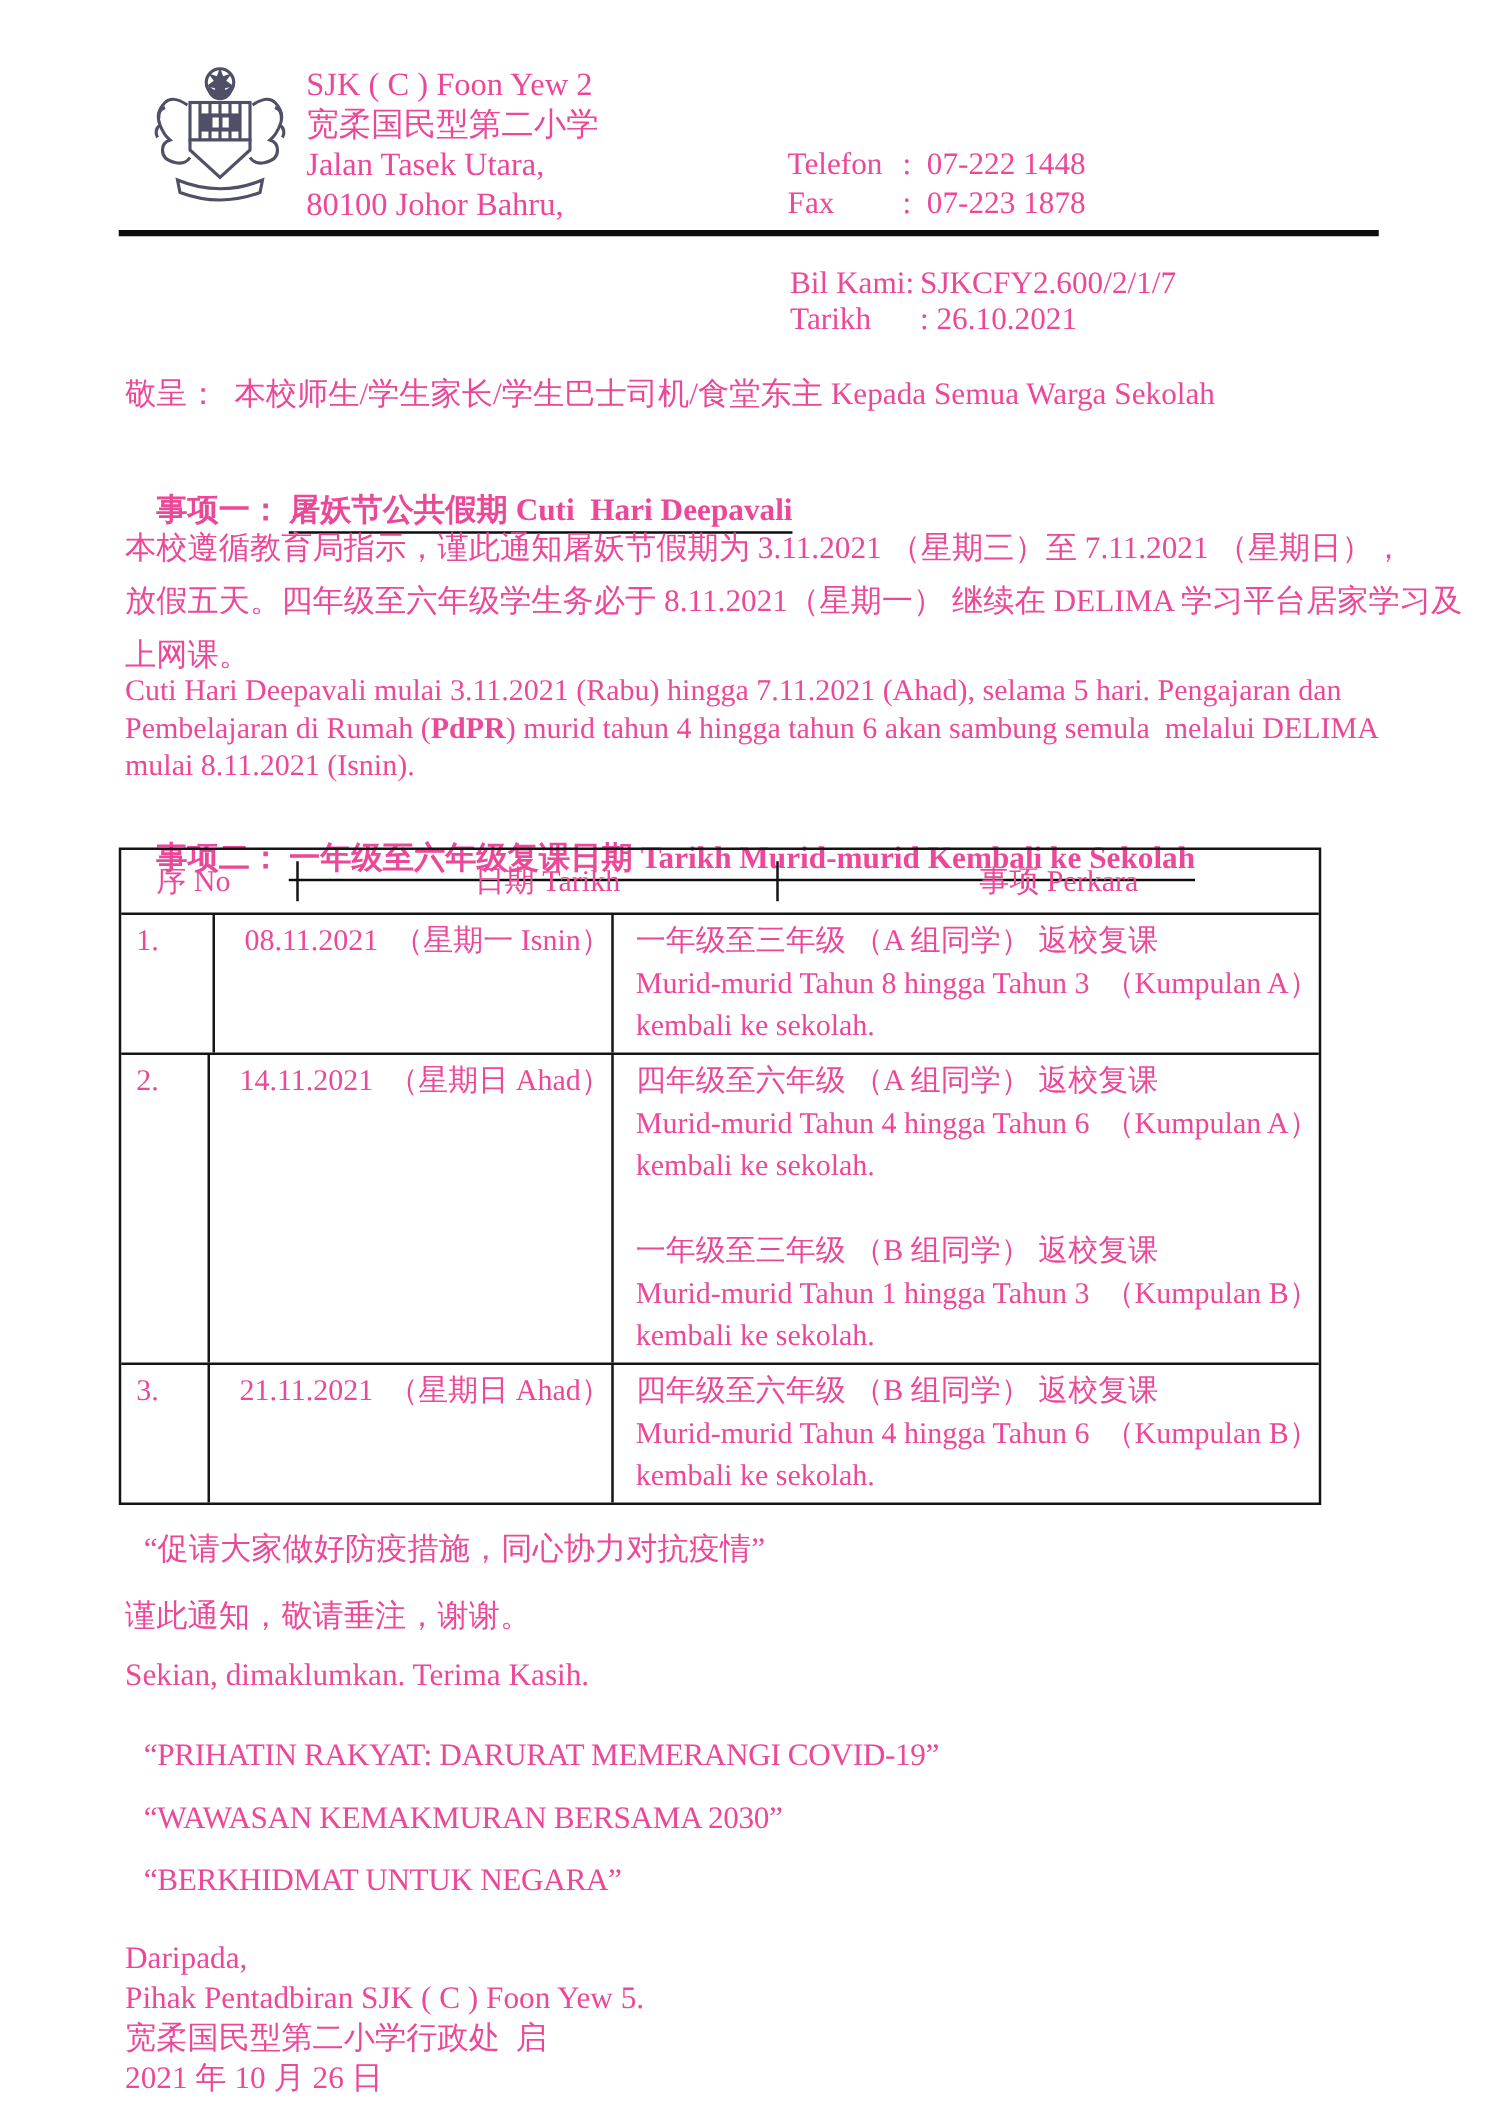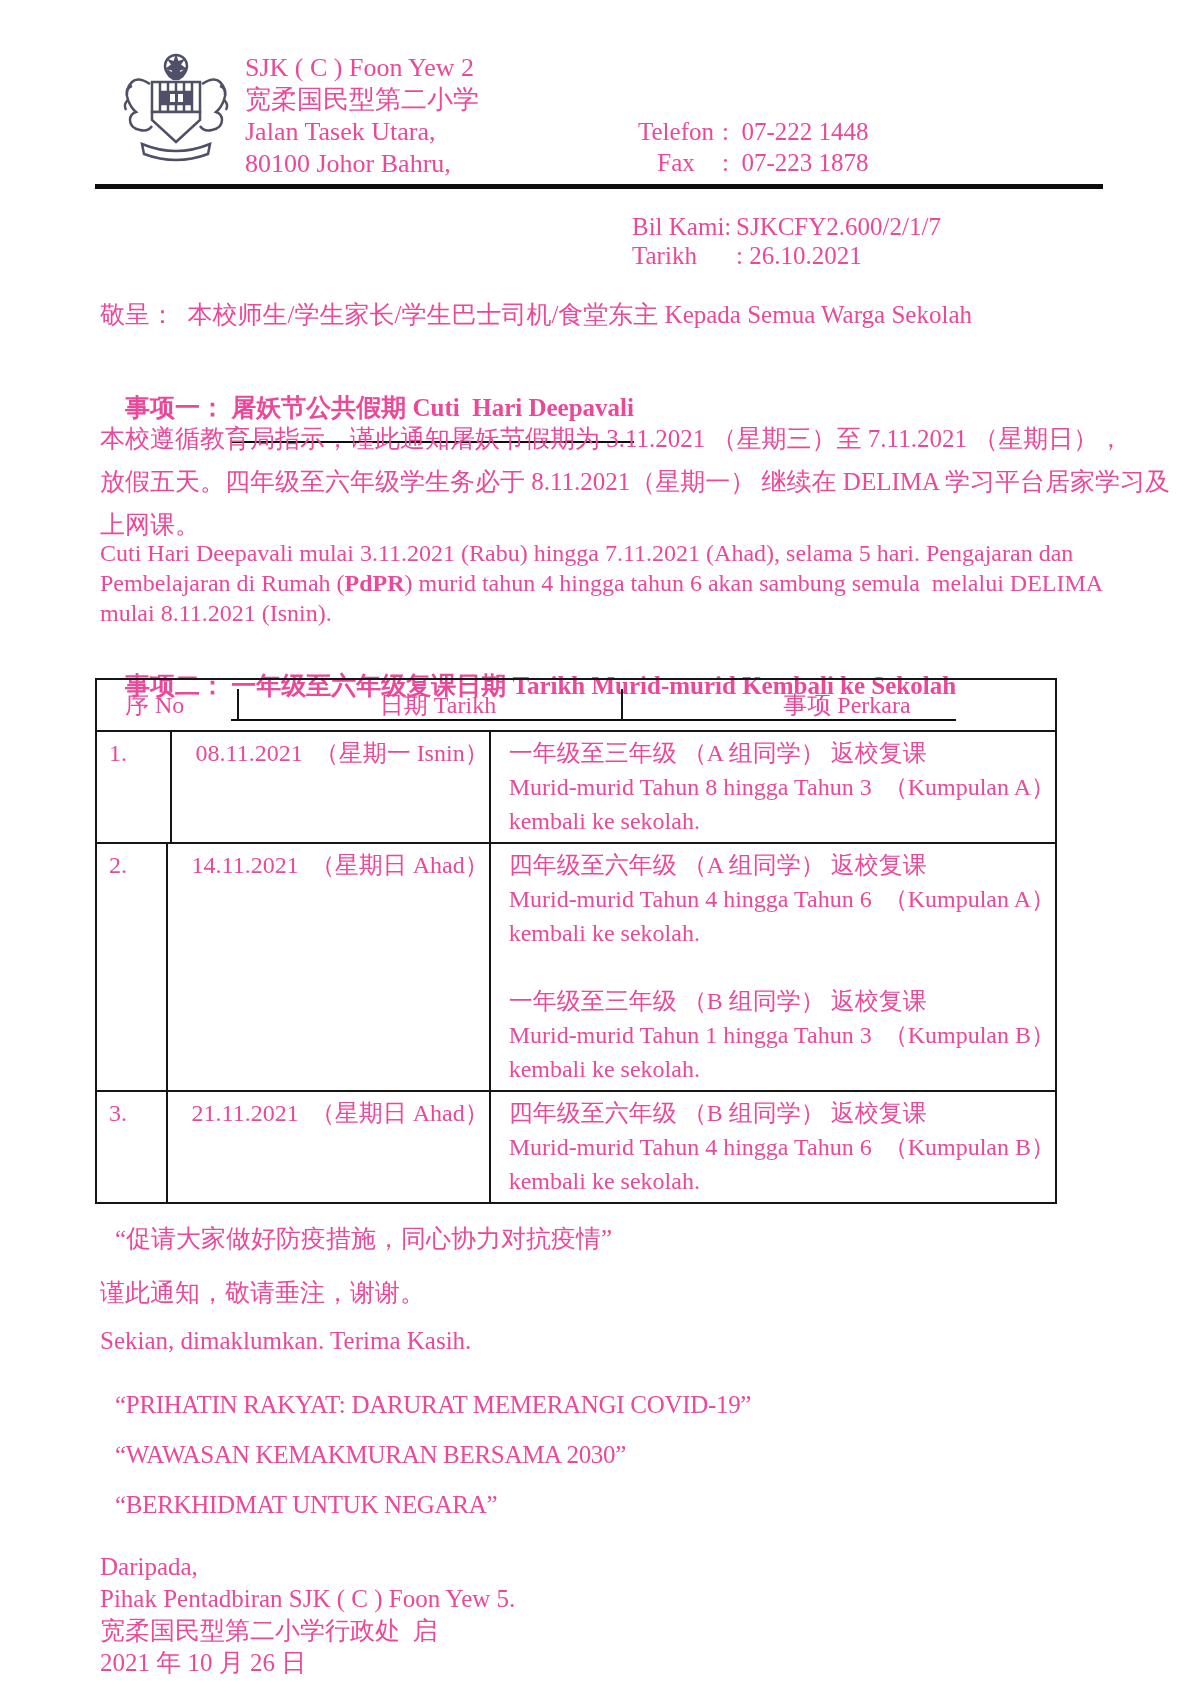--- a/index.html
+++ b/index.html
@@ -11,33 +11,33 @@
     font-family:"Liberation Serif","DejaVu Serif",serif;
     color:#ec4899;
     overflow:hidden;
   }
   .abs{position:absolute;}
 
   
   .school-block{left:245px;top:52px;font-size:26px;line-height:32px;}
   .school-block div{white-space:pre;}
   .contact-block{left:630px;top:116px;font-size:25px;line-height:31px;}
-  .contact-row{display:flex;white-space:pre;text-align:center;}
+  .contact-row{display:flex;white-space:pre;}
   .contact-row .lbl{width:92px;}
   .head-rule{left:95px;top:184px;width:1008px;height:5px;background:#0d0d0d;}
 
   
   .ref-block{left:632px;top:212px;font-size:25px;line-height:29px;}
   .ref-row{display:flex;white-space:pre;}
   .ref-row .lbl{width:104px;}
 
   .addressee{left:100px;top:298px;font-size:25px;white-space:pre;}
 
   .sec-heading{font-size:25px;font-weight:bold;white-space:pre;}
-  .sec-heading .sec-title{border-bottom:2.5px solid #0d0d0d;padding-bottom:20px;}
+  .sec-heading .sec-title{border-bottom:2.5px solid #0d0d0d;padding-bottom:3px;}
   .sec1-heading{left:100px;top:363px;}
   .sec2-heading{left:100px;top:641px;}
 
   .zh-para{left:100px;top:417px;font-size:25px;}
   .zh-para .pline{line-height:43px;white-space:pre;}
   .ms-para{left:100px;top:538px;font-size:24px;}
   .ms-para .pline{line-height:30px;white-space:pre;}
   .bold{font-weight:bold;}
 
   

